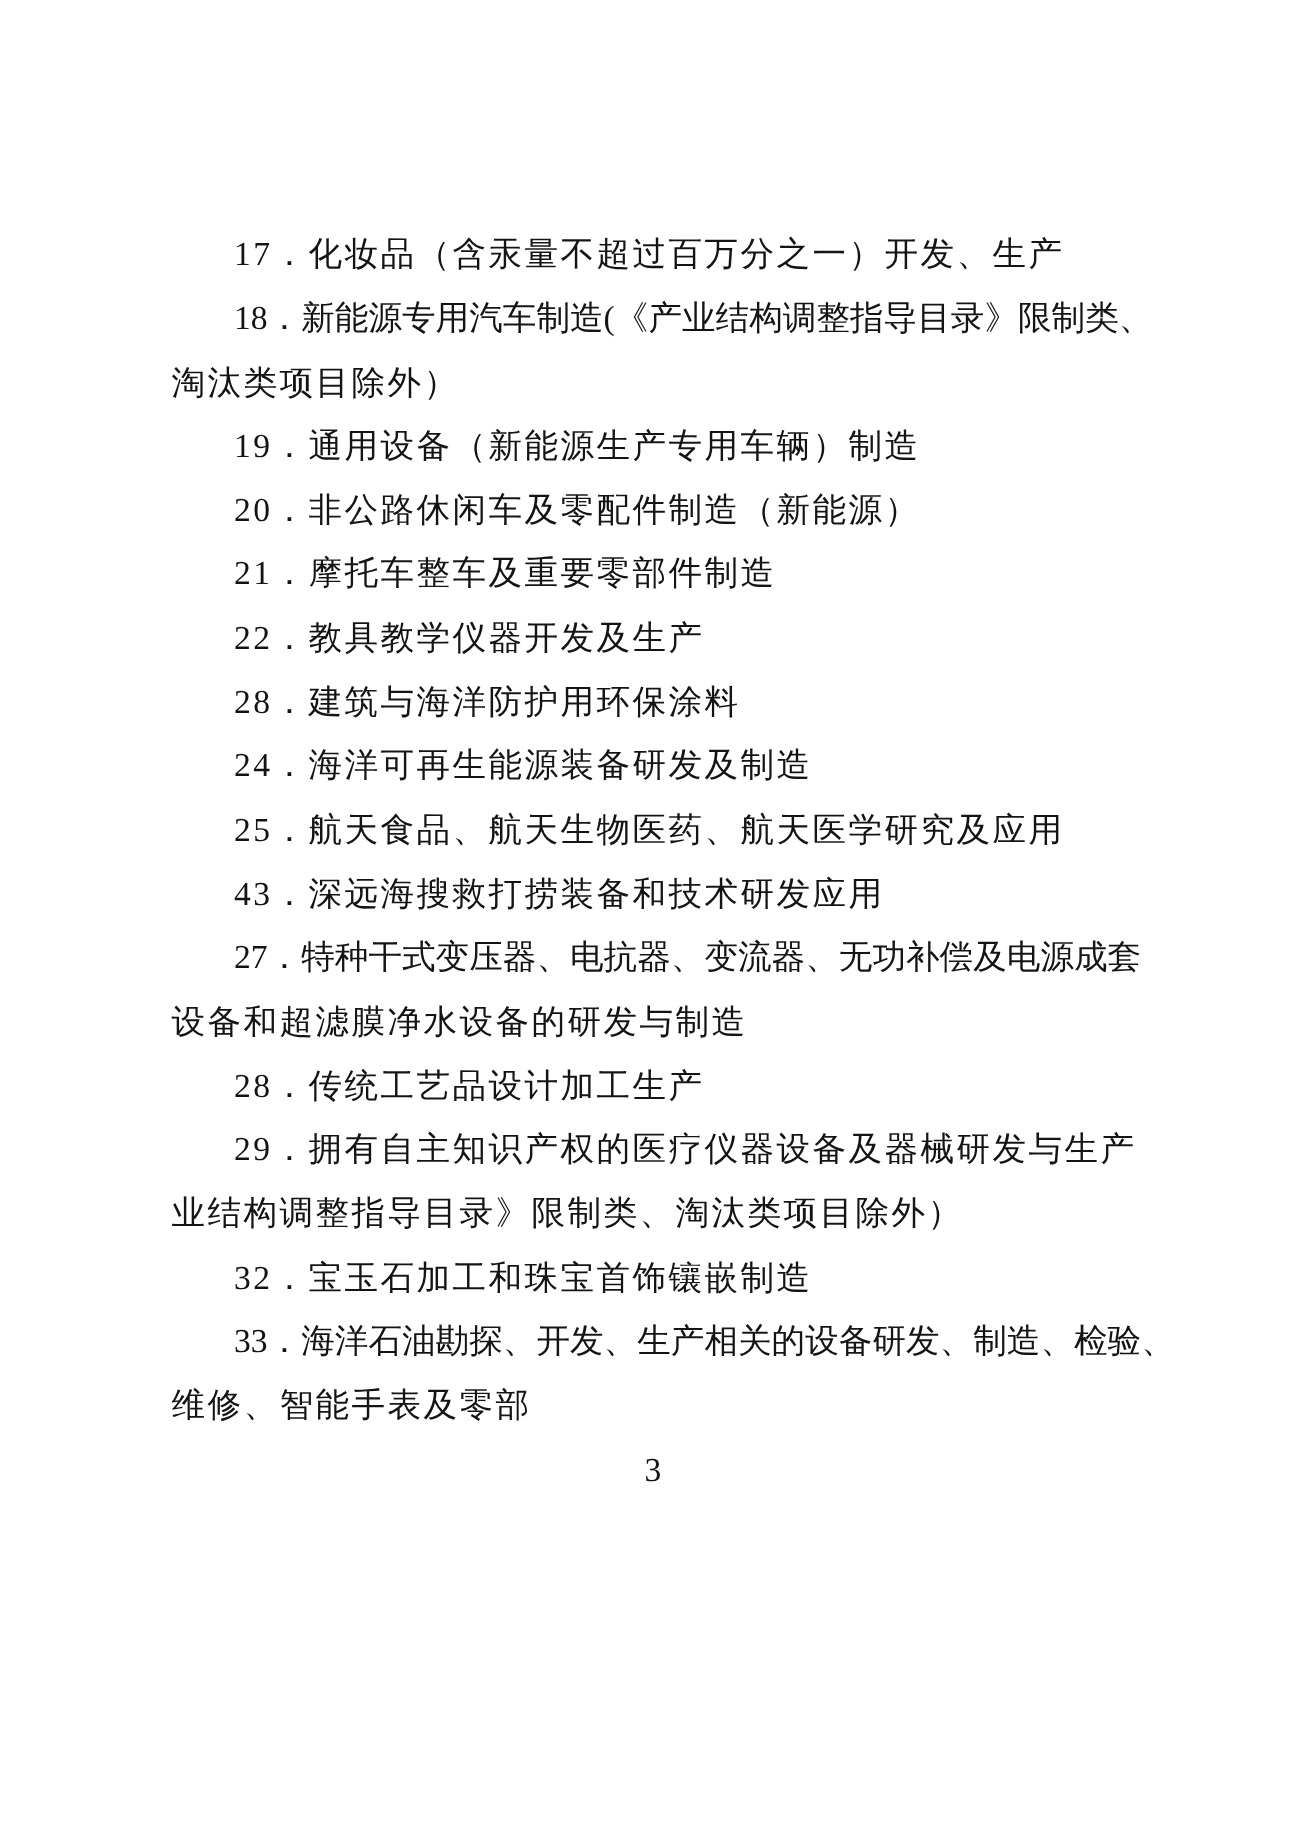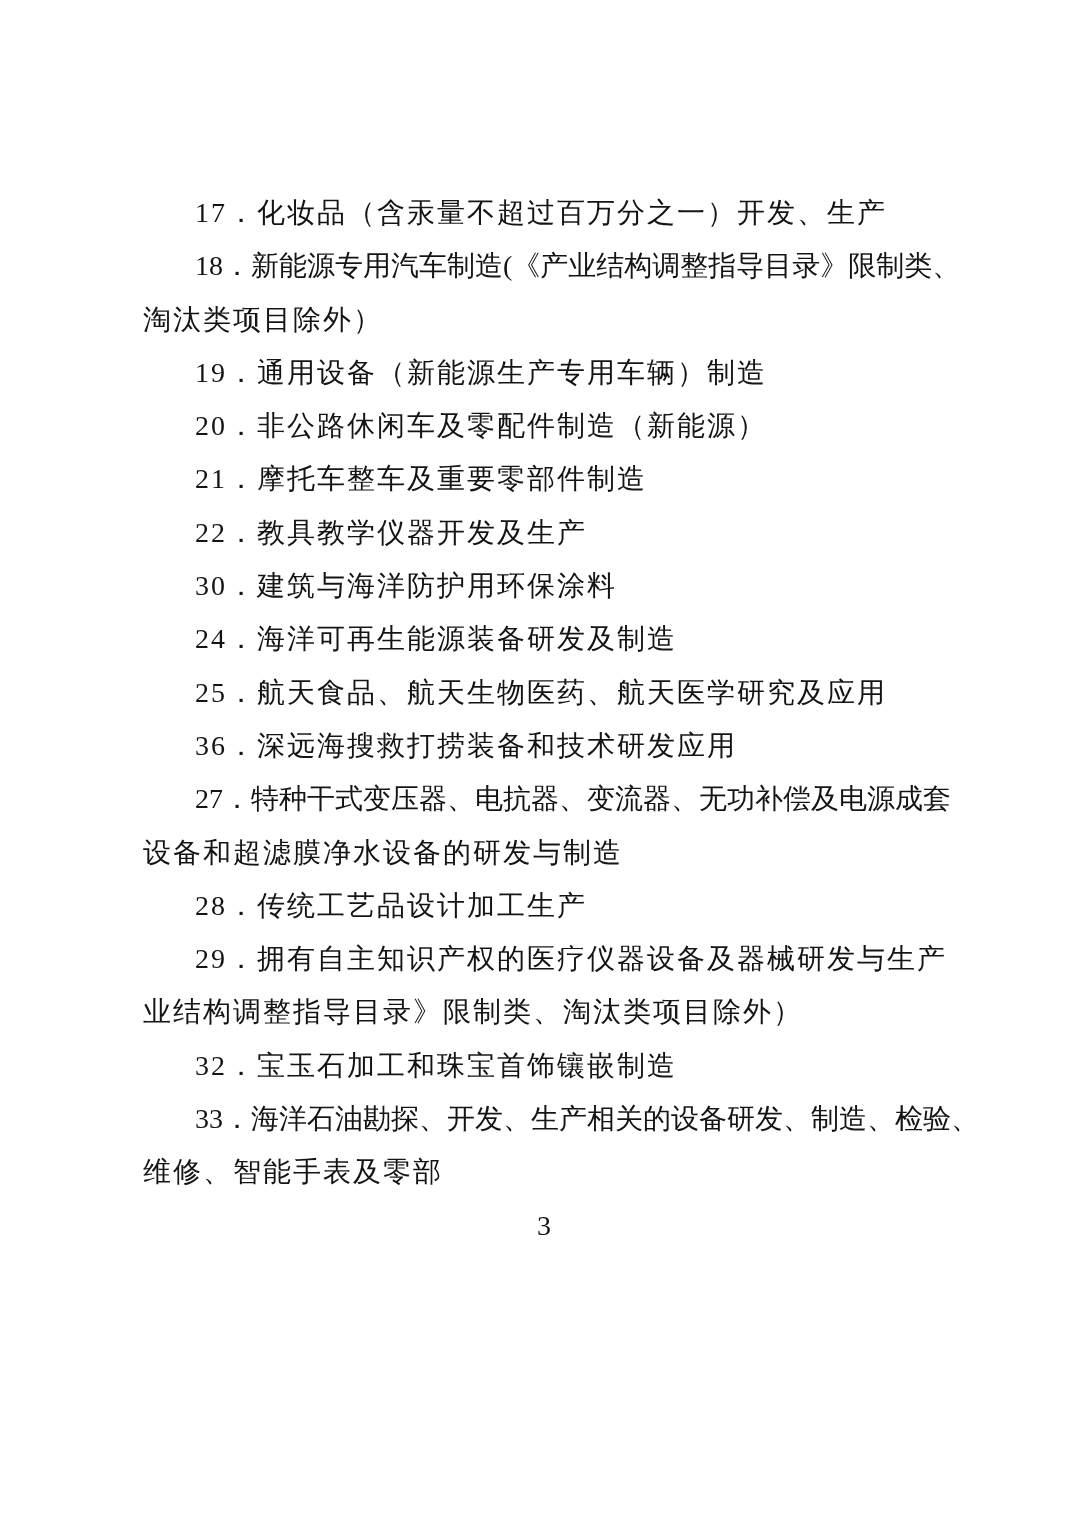--- a/index.html
+++ b/index.html
@@ -75,30 +75,30 @@
         <div class="para">
           <div class="line first">20．非公路休闲车及零配件制造（新能源）</div>
         </div>
         <div class="para">
           <div class="line first">21．摩托车整车及重要零部件制造</div>
         </div>
         <div class="para">
           <div class="line first">22．教具教学仪器开发及生产</div>
         </div>
         <div class="para">
-          <div class="line first">30．建筑与海洋防护用环保涂料</div>
+          <div class="line first">28．建筑与海洋防护用环保涂料</div>
         </div>
         <div class="para">
           <div class="line first">24．海洋可再生能源装备研发及制造</div>
         </div>
         <div class="para">
           <div class="line first">25．航天食品、航天生物医药、航天医学研究及应用</div>
         </div>
         <div class="para">
-          <div class="line first">36．深远海搜救打捞装备和技术研发应用</div>
+          <div class="line first">43．深远海搜救打捞装备和技术研发应用</div>
         </div>
         <div class="para">
           <div class="line first fill">27．特种干式变压器、电抗器、变流器、无功补偿及电源成套</div>
           <div class="line">设备和超滤膜净水设备的研发与制造</div>
         </div>
         <div class="para">
           <div class="line first">28．传统工艺品设计加工生产</div>
         </div>
         <div class="para">
           <div class="line first">29．拥有自主知识产权的医疗仪器设备及器械研发与生产</div>

